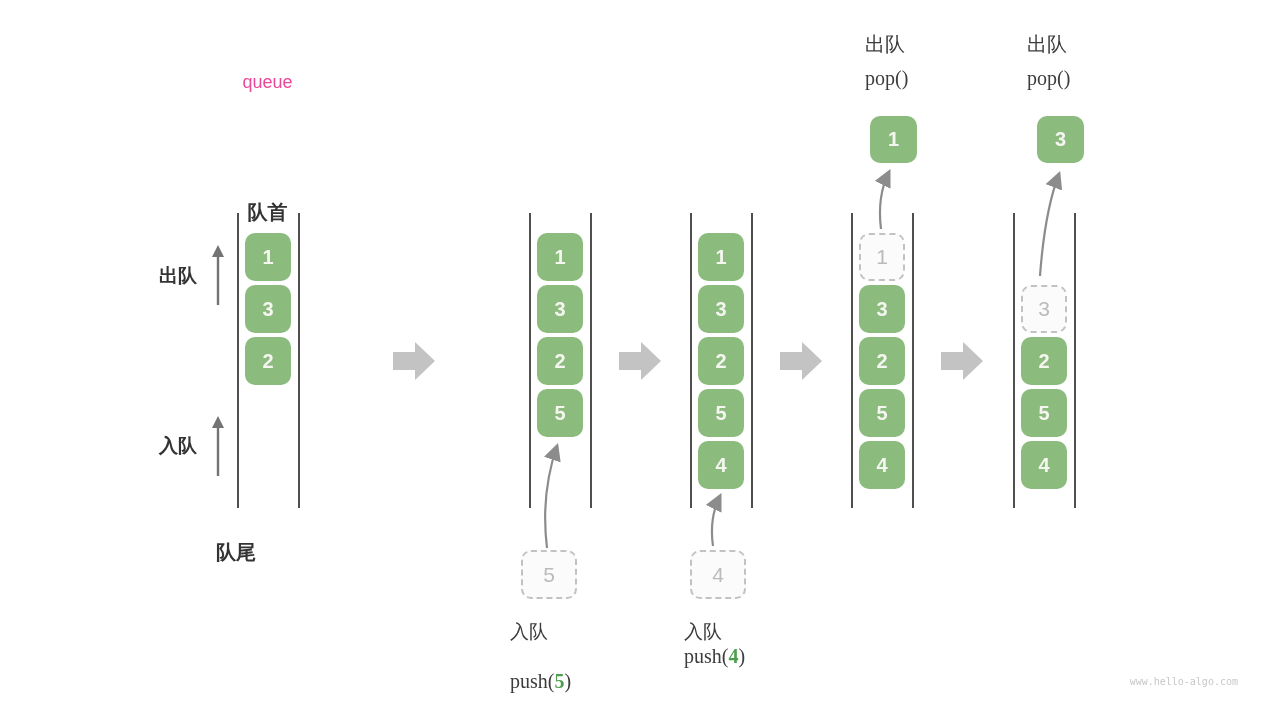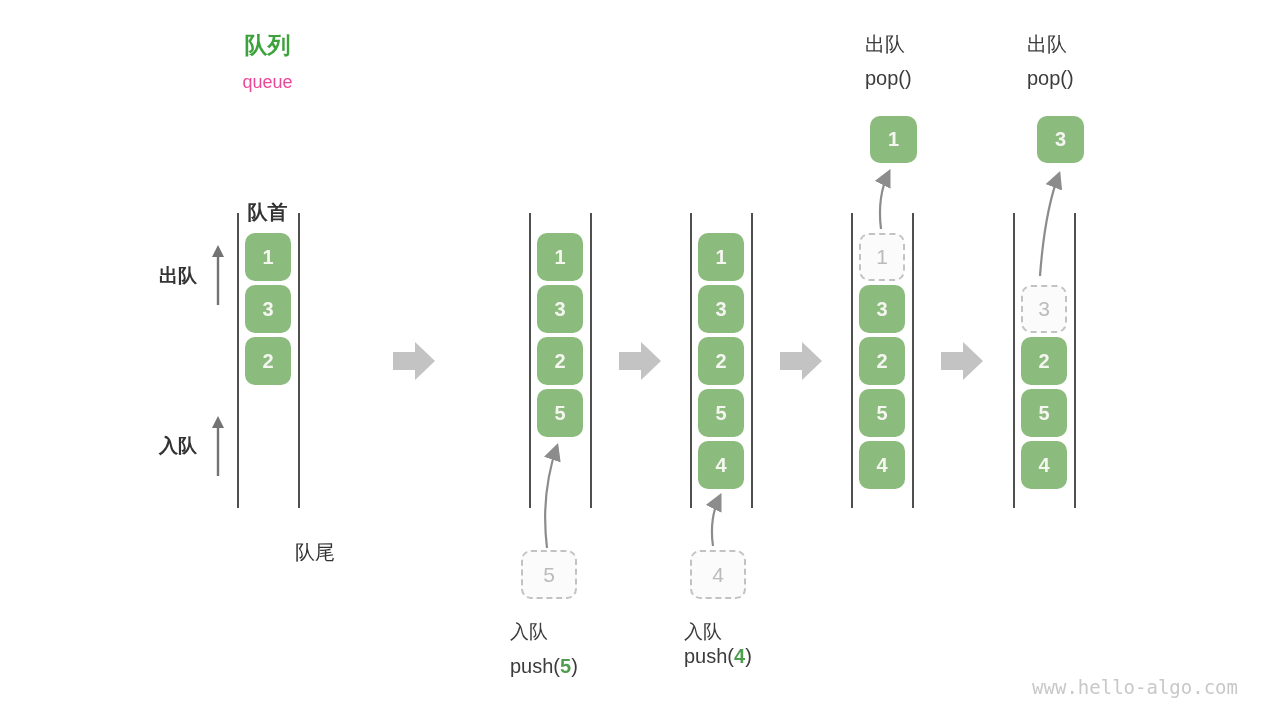--- a/index.html
+++ b/index.html
@@ -6,37 +6,37 @@
   #canvas{
     position:relative;width:1280px;height:720px;background:#ffffff;overflow:hidden;
     font-family:"Liberation Sans","DejaVu Sans",sans-serif;color:#3c3c3c;
   }
   .abs{position:absolute;}
   
   .title-zh{left:200px;top:30px;width:135px;text-align:center;font-size:23px;font-weight:700;color:#3ca23c;}
   .title-en{left:200px;top:72px;width:135px;text-align:center;font-size:18px;color:#ec4899;}
   
   .front-label{left:200px;top:155px;width:135px;text-align:center;font-size:20px;font-weight:700;color:#333;margin-top:44px;}
-  .rear-label{left:200px;top:539px;width:135px;text-align:right;font-size:20px;font-weight:400;color:#333;}
+  .rear-label{left:216px;top:539px;width:135px;text-align:left;font-size:20px;font-weight:700;color:#333;}
   
   .side-label{width:90px;text-align:right;font-size:19px;font-weight:700;color:#333;}
   .side-dequeue{left:107px;top:263px;}
   .side-enqueue{left:107px;top:433px;}
   
   .vline{position:absolute;width:2px;height:295px;top:213px;background:#4f4f4f;}
   
   .qbox{position:absolute;width:46px;height:48px;border-radius:10px;display:flex;align-items:center;justify-content:center;
         font-size:20px;font-weight:600;box-sizing:border-box;}
   .qbox.solid{background:#8cbb7e;color:#f6f6f1;}
   .qbox.dashed{background:#fbfbfb;border:2px dashed #c2c2c2;color:#bbbbbb;font-weight:400;font-size:21px;}
   
   .cap-op{font-size:19px;color:#3c3c3c;}
-  .cap-code{font-family:Liberation Sans, sans-serif;font-size:20px;color:#3c3c3c;white-space:pre;}
+  .cap-code{font-family:Liberation Serif, serif;font-size:20px;color:#3c3c3c;white-space:pre;}
   .cap-code .arg{color:#4f9e4f;font-weight:700;}
-  .watermark{font-family:"DejaVu Sans Mono","Liberation Mono",monospace;font-size:19px;color:#c8c8c8;}
+  .watermark{font-family:"DejaVu Sans Mono","Liberation Mono",monospace;font-size:10px;color:#c8c8c8;}
   svg{position:absolute;left:0;top:0;}
 </style>
 </head>
 <body>
 
 <div id="canvas">
 
   <svg width="1280" height="720">
     <defs>
       <marker id="ah" orient="auto" markerWidth="12" markerHeight="12" refX="6.5" refY="4">
@@ -57,21 +57,20 @@
     <path d="M713,546 C710,525 713,510 720,496" fill="none" stroke="#8c8c8c" stroke-width="2.2" marker-end="url(#ah)"></path>
     <path d="M881,229 C878,205 881,188 889,172" fill="none" stroke="#8c8c8c" stroke-width="2.2" marker-end="url(#ah)"></path>
     <path d="M1040,276 C1043,235 1049,200 1059,174" fill="none" stroke="#8c8c8c" stroke-width="2.2" marker-end="url(#ah)"></path>
 
     <path fill="#c3c3c3" d="M393,352 L415,352 L415,342 L435,361 L415,380 L415,370 L393,370 z"></path>
     <path fill="#c3c3c3" d="M619,352 L641,352 L641,342 L661,361 L641,380 L641,370 L619,370 z"></path>
     <path fill="#c3c3c3" d="M780,352 L802,352 L802,342 L822,361 L802,380 L802,370 L780,370 z"></path>
     <path fill="#c3c3c3" d="M941,352 L963,352 L963,342 L983,361 L963,380 L963,370 L941,370 z"></path>
   </svg>
 
-  <div class="abs title-zh">队列</div>
   <div class="abs title-en">queue</div>
 
   <div class="abs front-label">队首</div>
   <div class="abs rear-label">队尾</div>
 
   <div class="abs side-label side-dequeue">出队</div>
   <div class="abs side-label side-enqueue">入队</div>
 
   <div id="columns">
       <div class="vline" style="left: 237px;"></div>
@@ -106,21 +105,21 @@
       <div class="vline" style="left: 1074px;"></div>
       <div class="qbox dashed" style="left: 1021px; top: 285px;">3</div>
       <div class="qbox solid" style="left: 1021px; top: 337px;">2</div>
       <div class="qbox solid" style="left: 1021px; top: 389px;">5</div>
       <div class="qbox solid" style="left: 1021px; top: 441px;">4</div>
       <div class="qbox solid" style="left: 1037px; top: 116px; width: 47px; height: 47px;">3</div>
     </div>
 
   <div class="abs" style="left:510px;top:619px;">
     <div class="cap-op">入队</div>
-    <div class="cap-code" style="margin-top:10px;text-align:center;"><span>push(</span><span class="arg">5</span><span>)</span></div>
+    <div class="cap-code" style="margin-top:25px;text-align:center;"><span>push(</span><span class="arg">5</span><span>)</span></div>
   </div>
   <div class="abs" style="left:684px;top:619px;">
     <div class="cap-op">入队</div>
     <div class="cap-code" style=""><span>push(</span><span class="arg">4</span><span>)</span></div>
   </div>
 
   <div class="abs" style="left:865px;top:31px;">
     <div class="cap-op" style="font-size:20px;">出队</div>
     <div class="cap-code" style="margin-top:9px;">pop()</div>
   </div>

